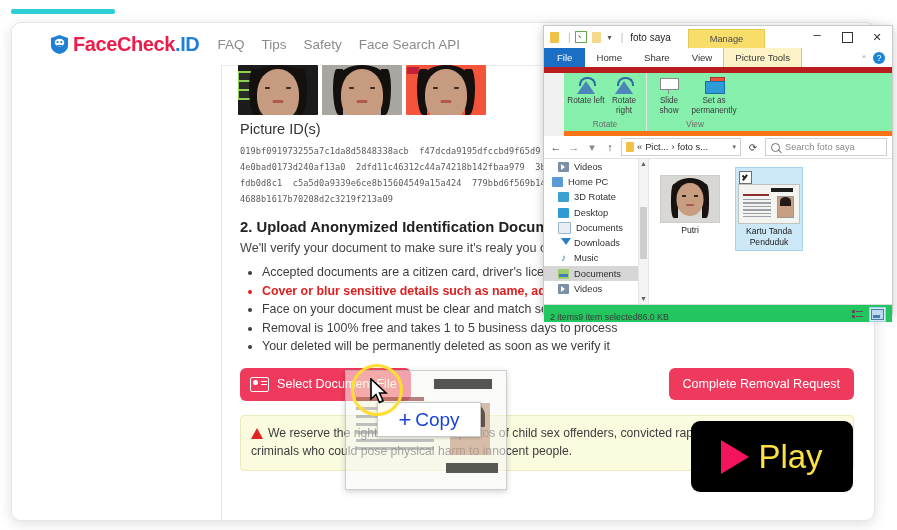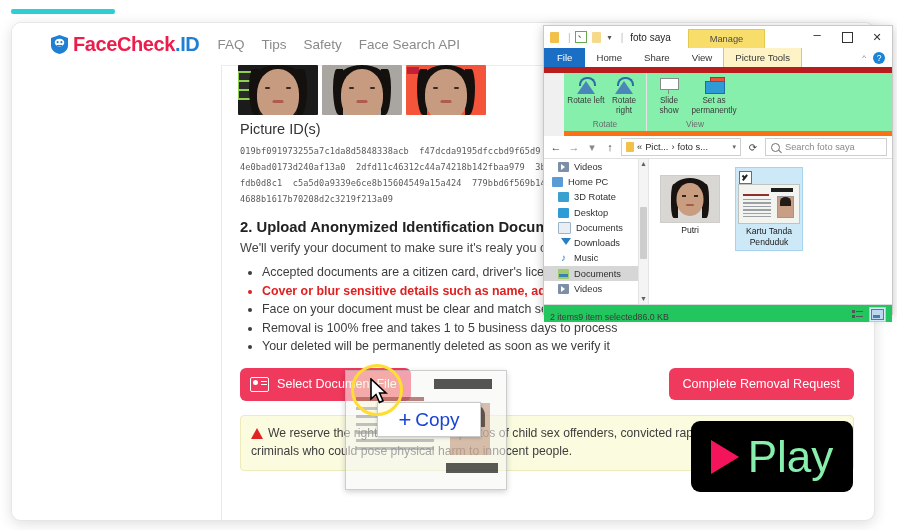--- a/index.html
+++ b/index.html
@@ -120,21 +120,21 @@
   
   .play-btn{
     position:absolute;left:691px;top:421px;width:162px;height:71px;
     background:#000;border-radius:9px;display:flex;align-items:center;
     justify-content:center;gap:9px;cursor:pointer;
   }
   .play-tri{
     width:0;height:0;border-top:17px solid transparent;border-bottom:17px solid transparent;
     border-left:28px solid #f4145b;
   }
-  .play-lbl{color:#86efac;font-size:44px;letter-spacing:0px;}
+  .play-lbl{color:#fde047;font-size:33px;letter-spacing:0px;}
 
   
   .explorer{
     position:absolute;left:543px;top:25px;width:348px;height:288px;
     background:#f0f0f0;border:1px solid #c8c8c8;
     box-shadow:0 2px 10px rgba(0,0,0,.22);
     font-family:"Liberation Sans", sans-serif;
   }
   .qat{
     height:22px;background:#fff;display:flex;align-items:center;

